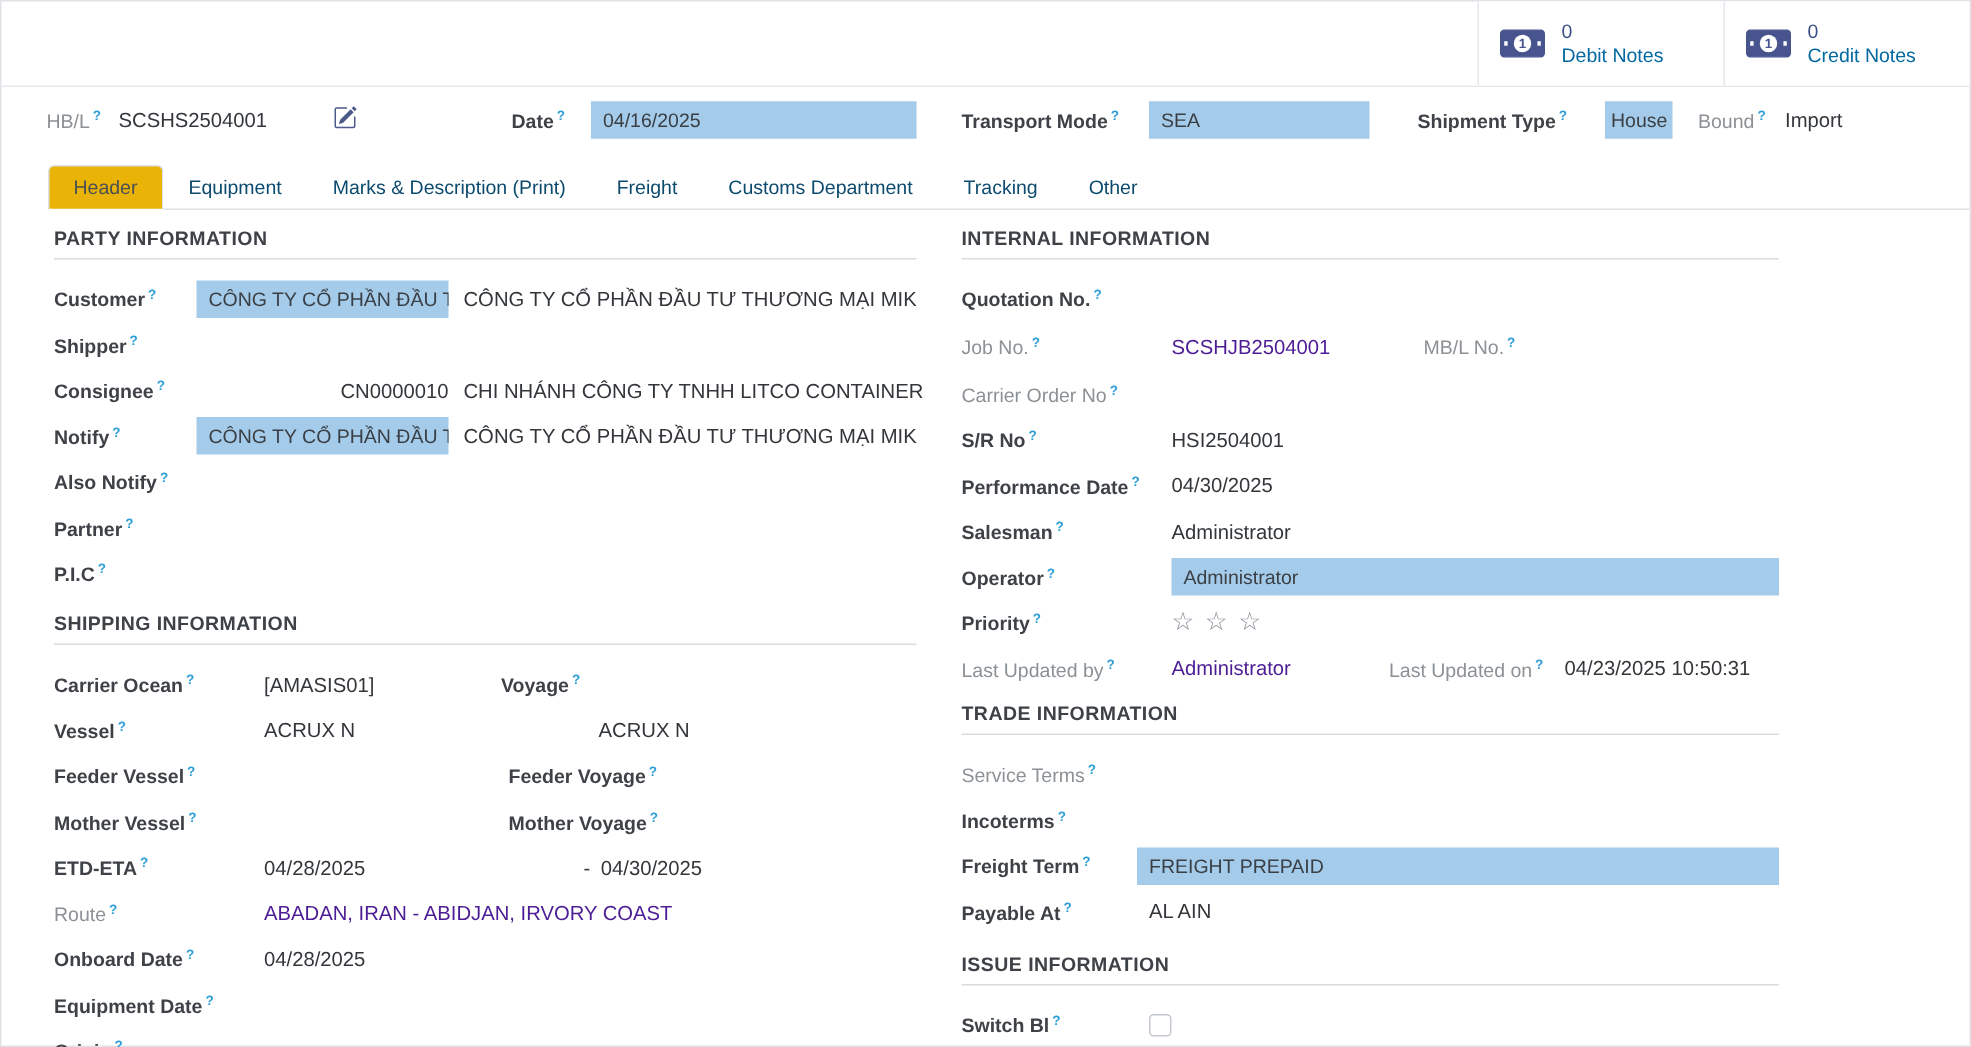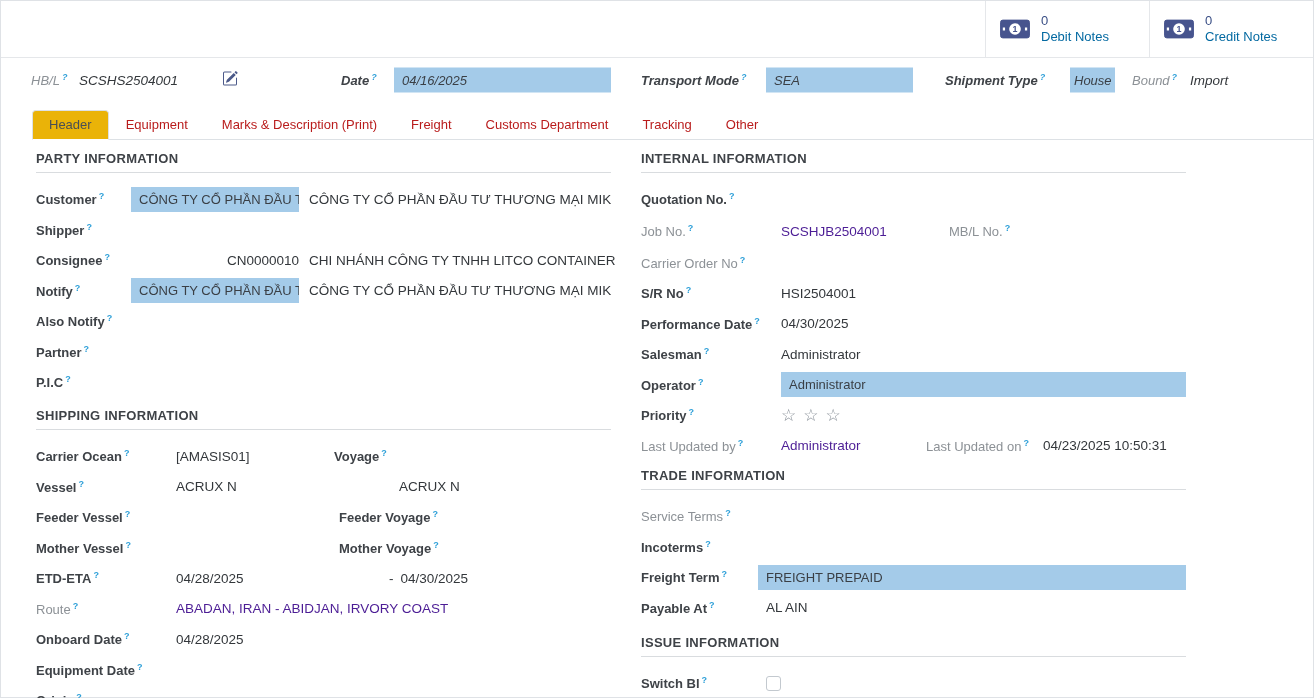--- a/index.html
+++ b/index.html
@@ -16,34 +16,34 @@
              border-bottom:1px solid #e5e7ea; display:flex; justify-content:flex-end; }
   .stat { width:164px; border-left:1px solid #e5e7ea; display:flex; align-items:center;
           gap:11px; padding-left:14px; cursor:pointer; background:#fff; }
   .stat svg { flex:0 0 auto; }
   .stat .txt { display:flex; flex-direction:column; line-height:16px; }
   .stat .count { color:#3a4f86; }
   .stat .lbl { color:#0369a1; }
 
   
   .headrow { position:absolute; top:57px; left:0; right:0; height:43px; }
-  .headrow > * { position:absolute; top:50%; transform:translateY(-50%); white-space:nowrap;font-style:italic; }
+  .headrow > * { position:absolute; top:50%; transform:translateY(-50%); white-space:nowrap; }
   .lab  { font-weight:700; color:#3e4247; }
   .glab { color:#8c9196; font-weight:400; }
   .val  { color:#33373b; }
   sup.help { color:#2d9fd8; font-size:9px; font-weight:700; margin-left:2px; }
   .hl { background:#a4cbe9; height:25px; display:flex; align-items:center;
         padding:0 8px; overflow:hidden; white-space:nowrap; color:#3a3f45; }
   .link { color:#4c1d95; }
   .editicon { cursor:pointer; }
 
   
   .tabs { position:absolute; top:110px; left:31px; right:0; height:29px;
           border-bottom:1px solid #dde1e5; display:flex; align-items:flex-end; }
-  .tab { padding:6px 16px 7px; color:#b91c1c; border:1px solid transparent;
+  .tab { padding:6px 16px 7px; color:#0c4a6e; border:1px solid transparent;
          border-radius:4px 4px 0 0; cursor:pointer; white-space:nowrap; position:relative; top:1px; }
   .tab.active { background:#eab308; border-color:#dde1e5; border-bottom-color:#fff; color:#4a4f54; }
 
   
   .section { position:absolute; }
   .sec-title { font-weight:700; color:#3e4247; letter-spacing:.3px; font-size:13px; }
   .rule { border-bottom:1px solid #d9dcdf; margin-top:6px; margin-bottom:11px; }
   .row { height:30.5px; display:flex; align-items:center; white-space:nowrap; }
   .row .lab, .row .glab { flex:0 0 auto; }
   .w95  { width:95px; }  .w140 { width:140px; } .w117 { width:117px; }

